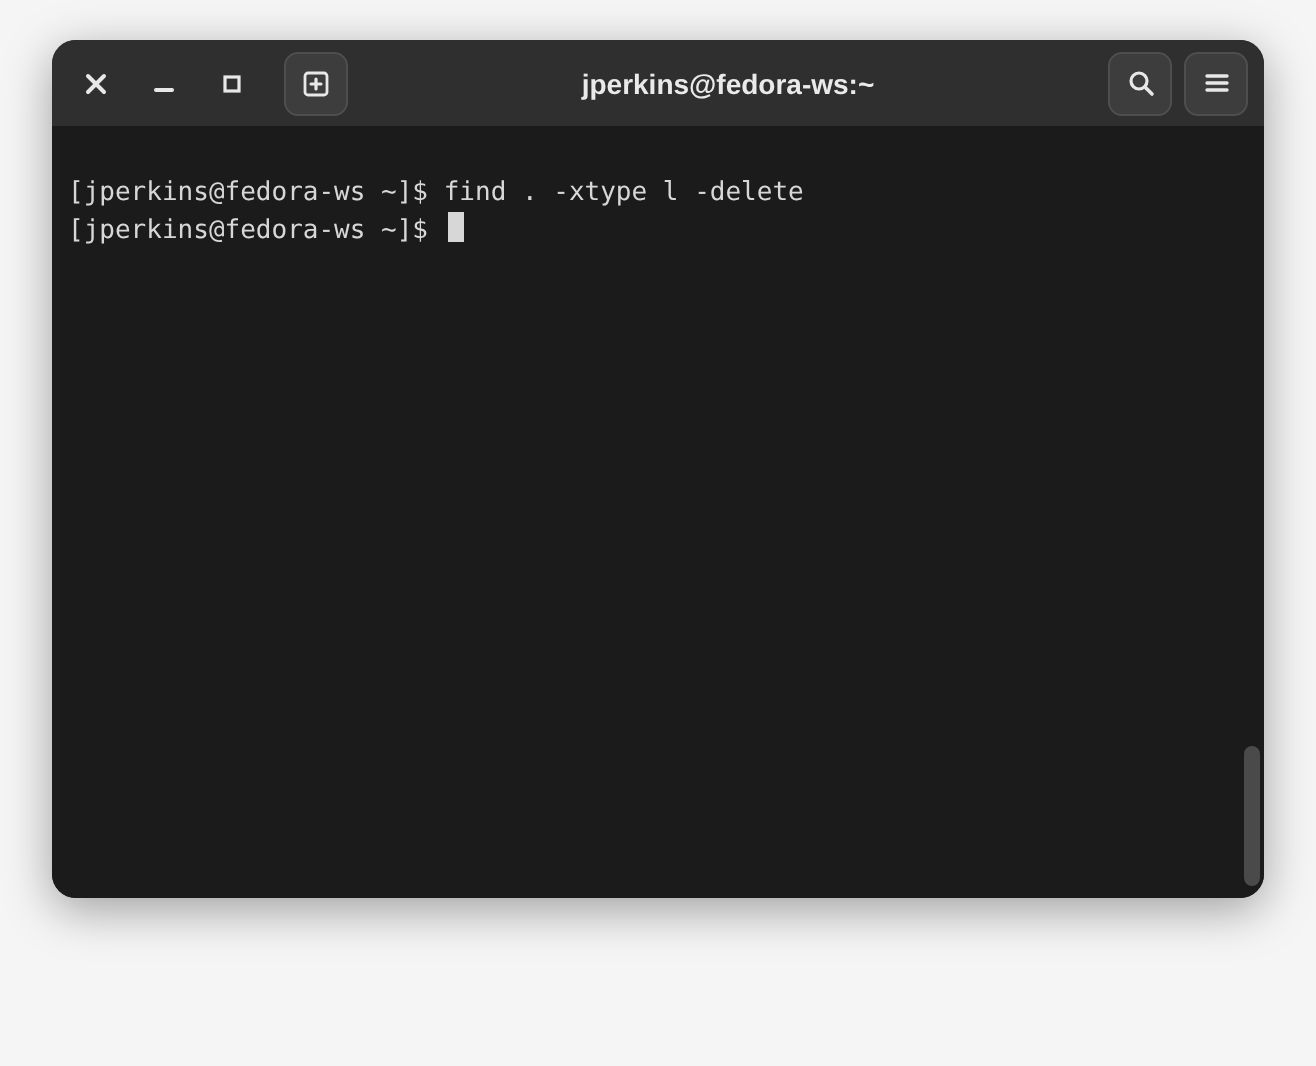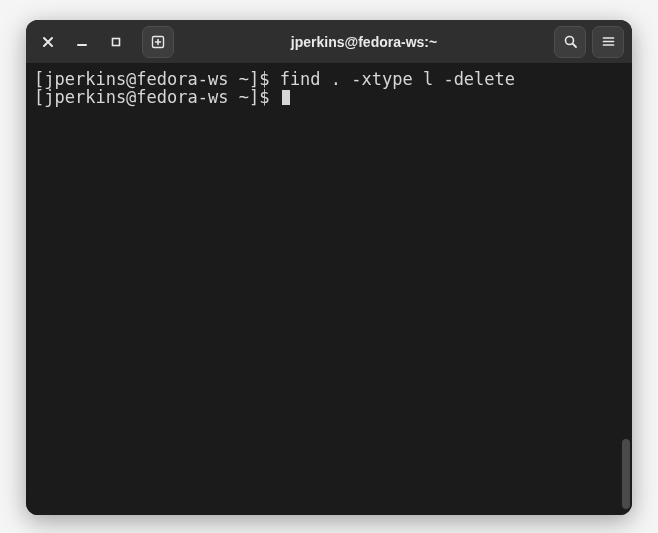--- a/index.html
+++ b/index.html
@@ -10,21 +10,21 @@
     height: 533px;
     background: #f5f5f5;
     font-family: sans-serif;
     overflow: hidden;
   }
   .window {
     position: absolute;
     left: 26px;
     top: 20px;
     width: 606px;
-    height: 495px;
+    height: 429px;
     background: #1e1e1e;
     border-radius: 12px;
     box-shadow: 0 6px 24px rgba(0,0,0,0.35);
     overflow: hidden;
     display: flex;
     flex-direction: column;
   }
   .titlebar {
     height: 44px;
     background: #2f2f2f;
@@ -72,23 +72,23 @@
   .spacer-left { margin-left: 6px; }
   .terminal-area {
     flex: 1;
     position: relative;
     background: #1b1b1b;
     overflow: hidden;
   }
   .terminal {
     position: absolute;
     inset: 0;
-    padding: 6px 8px;
+    padding: 24px 8px;
     font-family: "DejaVu Sans Mono", "Liberation Mono", Menlo, Consolas, monospace;
-    font-size: 17px;
+    font-size: 13px;
     line-height: 18px;
     color: #d7d7d7;
     white-space: pre;
     overflow: auto;
   }
   .line { display: block; }
   .prompt { color: #d7d7d7; }
   .cmd { color: #d7d7d7; }
   .cursor {
     display: inline-block;

